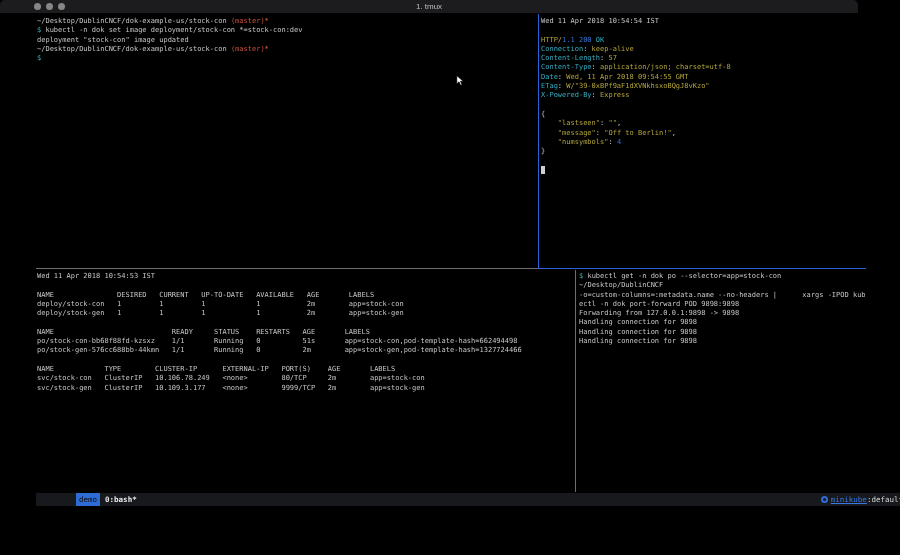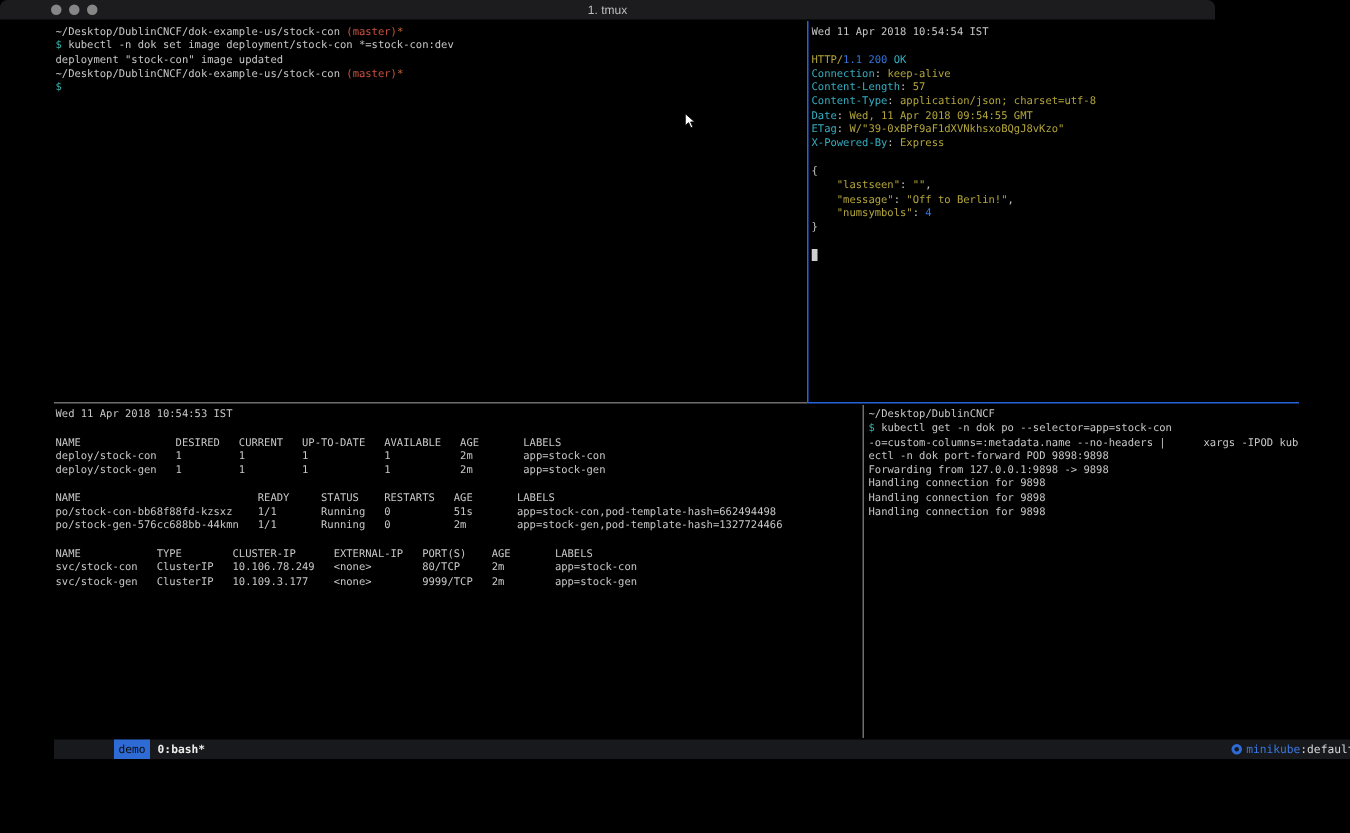--- a/index.html
+++ b/index.html
@@ -1,21 +1,21 @@
 <!DOCTYPE html>
 <html><head>
 <meta charset="utf-8">
 <style>
   html,body { margin:0; padding:0; background:#000; }
   body { width:900px; height:555px; position:relative; overflow:hidden;
          font-family:"DejaVu Sans Mono", monospace; }
 
   
   .titlebar { position:absolute; left:0; top:0; width:810px; height:13px;
-              background:#1c1c1e; border-radius:5px 5px 0 0; }
+              background:#1c1c1e; border-radius:5px 5px 0 0;padding-left:48px; }
   .lights { position:absolute; left:34px; top:3px; display:flex; gap:5px; }
   .light { width:7px; height:7px; border-radius:50%; background:#868686; }
   .wtitle { position:absolute; left:0; right:0; top:0; height:13px;
             text-align:center; font-family:"Liberation Sans", sans-serif;
             font-size:8px; line-height:13px; color:#bdbdbd; }
 
   
   .pane { position:absolute; overflow:hidden; font-size:7px; line-height:9.3px;
           color:#c7c7c7; }
   .tl { white-space:pre; min-height:9.3px; }
@@ -47,21 +47,21 @@
                justify-content:space-between; font-size:7.5px;padding-left:40px; }
   .sb-left { display:flex; align-items:center; height:13px; }
   .badge { background:#2e6bd4; color:#0c0c0c; padding:0 3px; height:13px;
            line-height:13px; }
   .win-label { color:#ececec; font-weight:bold; margin-left:5px; }
   .sb-right { display:flex; align-items:center; padding-right:3px; }
   .k8s-icon { width:7px; height:7px; border-radius:50%; background:#2e6bd4;
               display:inline-block; margin-right:3px; position:relative; }
   .k8s-icon::after { content:""; position:absolute; left:2px; top:2px; width:3px;
               height:3px; border-radius:50%; background:#17191d; }
-  .ctx-name { color:#3a78e0; }
+  .ctx-name { color:#3a78e0;text-decoration:underline; }
   .ctx-suffix { color:#d6d6d6; }
 
   
   .mouse-pointer { position:absolute; left:456px; top:75px; width:8px; height:11px; }
 </style>
 </head>
 <body>
 
 <div class="titlebar">
   <div class="lights">
@@ -107,22 +107,22 @@
     <div class="tl">&nbsp;</div>
     <div class="tl"><span class="c-fg">NAME                            READY     STATUS    RESTARTS   AGE       LABELS</span></div>
     <div class="tl"><span class="c-fg">po/stock-con-bb68f88fd-kzsxz    1/1       Running   0          51s       app=stock-con,pod-template-hash=662494498</span></div>
     <div class="tl"><span class="c-fg">po/stock-gen-576cc688bb-44kmn   1/1       Running   0          2m        app=stock-gen,pod-template-hash=1327724466</span></div>
     <div class="tl">&nbsp;</div>
     <div class="tl"><span class="c-fg">NAME            TYPE        CLUSTER-IP      EXTERNAL-IP   PORT(S)    AGE       LABELS</span></div>
     <div class="tl"><span class="c-fg">svc/stock-con   ClusterIP   10.106.78.249   &lt;none&gt;        80/TCP     2m        app=stock-con</span></div>
     <div class="tl"><span class="c-fg">svc/stock-gen   ClusterIP   10.109.3.177    &lt;none&gt;        9999/TCP   2m        app=stock-gen</span></div>
   </div>
 <div class="pane pane-br">
+    <div class="tl"><span class="c-teal">$</span><span class="c-fg"> kubectl get -n dok po --selector=app=stock-con</span></div>
     <div class="tl"><span class="c-fg">~/Desktop/DublinCNCF</span></div>
-    <div class="tl"><span class="c-teal">$</span><span class="c-fg"> kubectl get -n dok po --selector=app=stock-con</span></div>
     <div class="tl"><span class="c-fg">-o=custom-columns=:metadata.name --no-headers |      xargs -IPOD kub</span></div>
     <div class="tl"><span class="c-fg">ectl -n dok port-forward POD 9898:9898</span></div>
     <div class="tl"><span class="c-fg">Forwarding from 127.0.0.1:9898 -&gt; 9898</span></div>
     <div class="tl"><span class="c-fg">Handling connection for 9898</span></div>
     <div class="tl"><span class="c-fg">Handling connection for 9898</span></div>
     <div class="tl"><span class="c-fg">Handling connection for 9898</span></div>
   </div>
 
 <div class="pborder vb-top"></div>
 <div class="pborder hb-left"></div>

